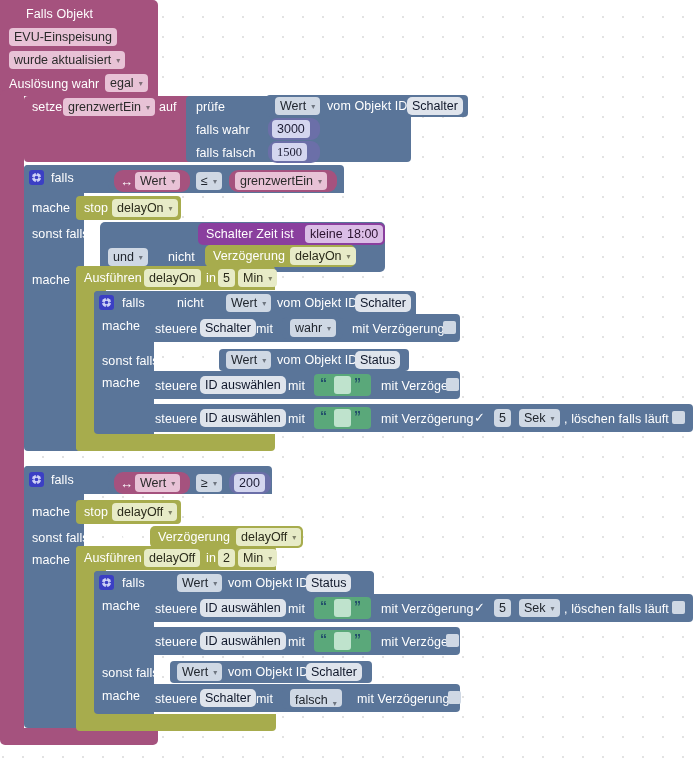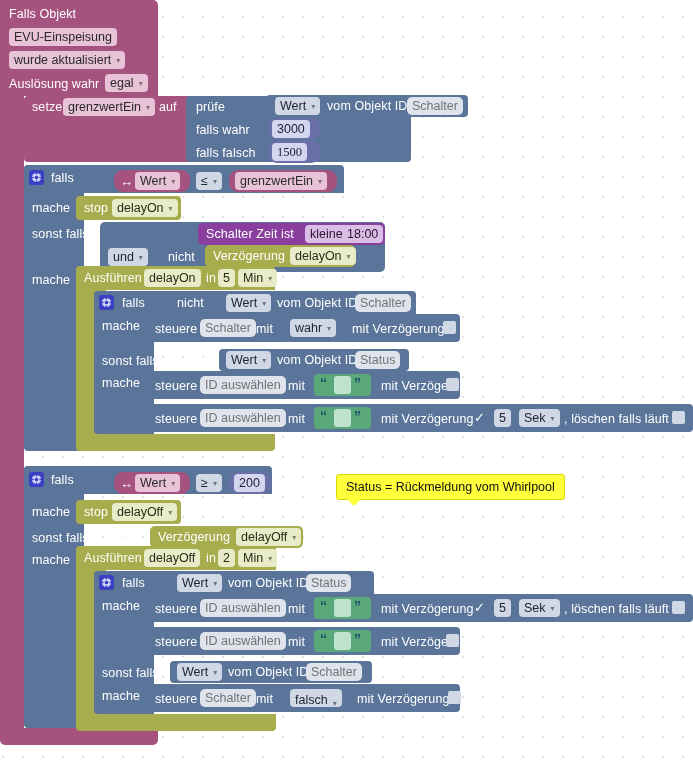--- a/index.html
+++ b/index.html
@@ -54,21 +54,21 @@
     font-size:12.5px;
     white-space:nowrap;
     color:#1b1b1b;
     background:#ffffff;
   }
   .field.on-event { background:#e8c2d6; color:#2a2a2a; }
   .field.on-ctrl  { background:#cfd8e4; color:#20262e; }
   .field.on-timer { background:#e7ebc7; color:#2a2a1a; }
   .field.on-num   { background:#d4d6ef; color:#1b1b33; }
   .field.on-time  { background:#dbbde6; color:#2a122e; }
-  .field.idfield  { background:#dfe4ec; color:#737373; border-radius:5px; }
+  .field.idfield  { background:#dfe4ec; color:#0f172a; border-radius:5px; }
   .caret {
     margin-left:5px;
     font-size:8px;
     line-height:8px;
     opacity:.55;
     transform:translateY(1px);
   }
 
   
   .socket {
@@ -137,21 +137,21 @@
 </head>
 <body>
 
 <div id="canvas">
 
   <div class="block c-event abs" style="left:0px; top:0px; width:158px; height:96px; border-radius:0 5px 0 0;"></div>
 
   <div class="block c-event abs" style="left:0px; top:90px; width:24px; height:648px;"></div>
   <div class="block c-event abs" style="left:0px; top:728px; width:158px; height:17px; border-radius:0 0 5px 5px;"></div>
 
-  <div class="lbl" style="left:9px; top:7px;">Falls Objekt</div>
+  <div class="lbl" style="left:26px; top:7px;">Falls Objekt</div>
   <div class="field on-event" style="left:9px; top:28px;">EVU-Einspeisung</div>
   <div class="field on-event" style="left:9px; top:51px;">
     <span>wurde aktualisiert</span>
     <span class="caret">▾</span>
   </div>
   <div class="lbl" style="left:9px; top:77px;">Auslösung wahr</div>
   <div class="field on-event" style="left:105px; top:74px;">
     <span>egal</span>
     <span class="caret">▾</span>
   </div>
@@ -334,21 +334,20 @@
   <div class="lbl" style="left:381px; top:412px;">mit Verzögerung</div>
   <div class="cbox checked" style="left:473px; top:411px;">✓</div>
   <div class="field on-ctrl" style="left:494px; top:409px;">5</div>
   <div class="field on-ctrl" style="left:519px; top:409px;">
     <span>Sek</span>
     <span class="caret">▾</span>
   </div>
   <div class="lbl" style="left:564px; top:412px;">, löschen falls läuft</div>
   <div class="cbox" style="left:672px; top:411px;"></div>
 
-  <div class="comment" style="left:336px; top:474px;">Status = Rückmeldung vom Whirlpool</div>
 
   <div class="block c-ctrl abs" style="left:24px; top:466px; width:60px; height:262px; border-radius:4px 0 0 4px;"></div>
   <div class="block c-ctrl abs" style="left:24px; top:466px; width:248px; height:28px; border-radius:4px 4px 0 0;"></div>
   <div class="gear" style="left:29px; top:472px;">
     <svg width="11" height="11" viewBox="0 0 24 24" aria-hidden="true">
       <circle cx="12" cy="12" r="10" fill="#cfd2f7"></circle>
         <circle cx="12" cy="12" r="4" fill="#3b3fc4"></circle>
       <g fill="#3b3fc4">
           <rect x="10.5" y="0.5" width="3" height="5"></rect>
           <rect x="10.5" y="18.5" width="3" height="5"></rect>

